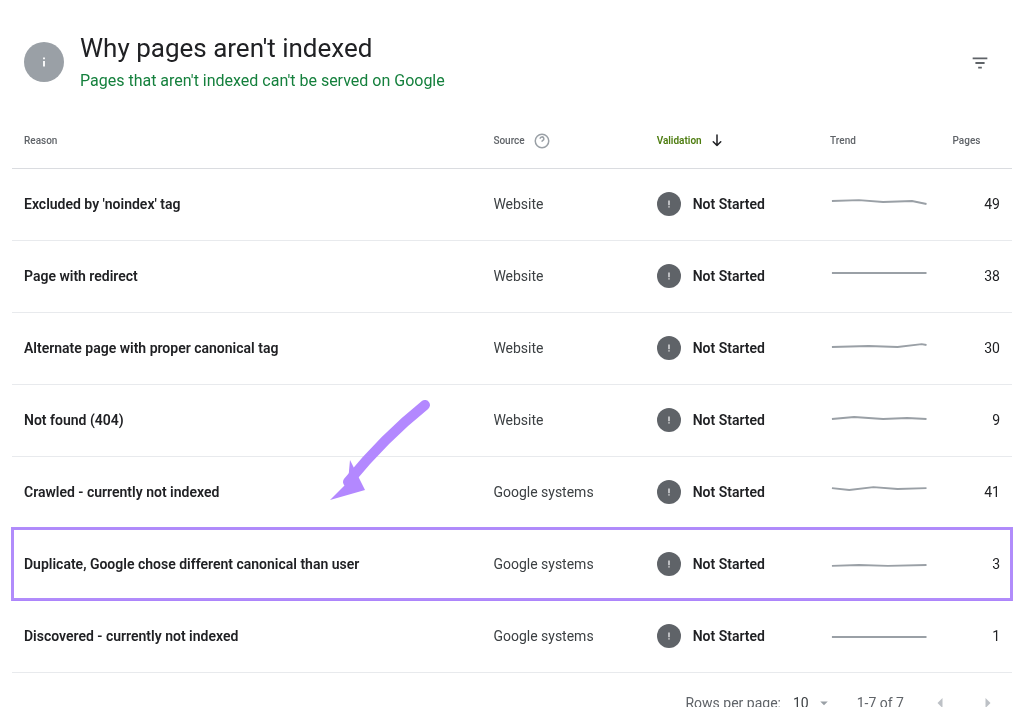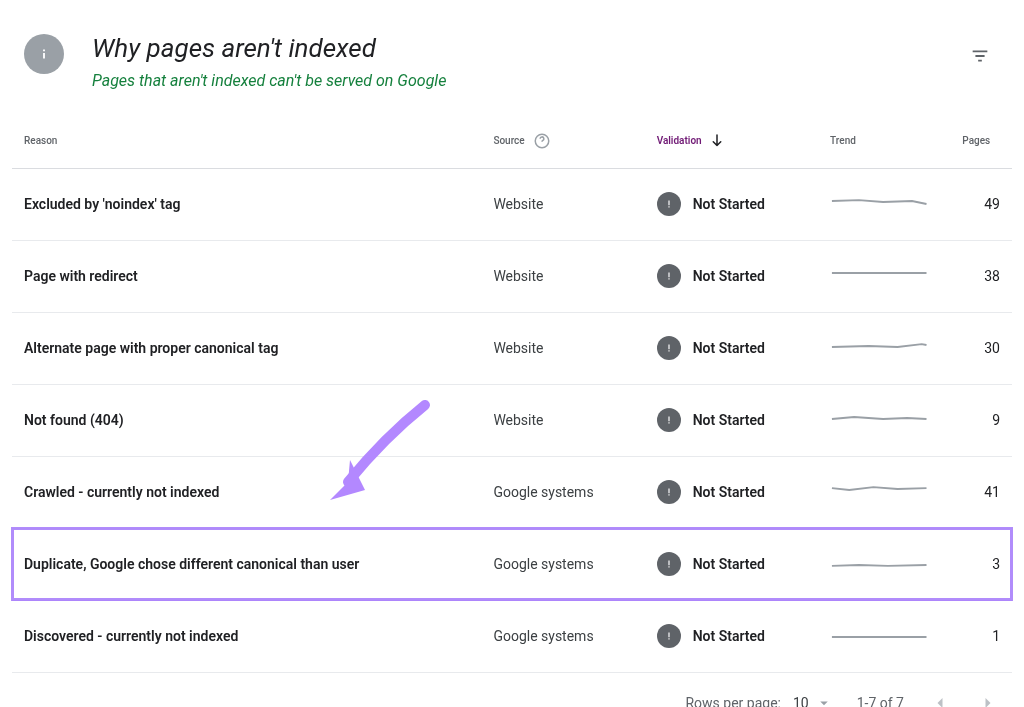--- a/index.html
+++ b/index.html
@@ -5,24 +5,23 @@
   * { box-sizing: border-box; margin: 0; padding: 0; }
   body {
     font-family: Roboto, "Helvetica Neue", Arial, sans-serif;
     background: #fff;
     color: #202124;
     width: 1024px;
   }
   .container { padding: 24px 12px 0 12px; }
   .header-row {
     display: flex;
-    align-items: flex-start;
-    gap: 28px;
+    align-items: center;
+    gap: 16px;
     padding: 8px 12px 24px 12px;
-    font-style: italic;
   }
   .info-badge {
     width: 40px; height: 40px;
     border-radius: 50%;
     background: #9aa0a6;
     display: flex; align-items: center; justify-content: center;
     flex-shrink: 0;
     margin-top: 2px;
   }
   .info-badge svg { width: 22px; height: 22px; fill: #fff; }
@@ -53,22 +52,22 @@
   }
   thead th {
     text-align: left;
     font-size: 10px;
     font-weight: 500;
     color: #5f6368;
     padding: 18px 12px;
     border-bottom: 1px solid #dadce0;
     white-space: nowrap;
   }
-  thead th.col-validation { color: #701a75; font-weight: 600; }
-  thead th.col-pages { text-align: center; }
+  thead th.col-validation { color: #4d7c0f; font-weight: 600; }
+  thead th.col-pages { text-align: left; }
   tbody td {
     padding: 20px 12px;
     border-bottom: 1px solid #e8eaed;
     font-size: 14px;
     vertical-align: middle;
   }
   tbody tr.hl td { border-bottom-color: rgba(168,127,251,0.55); }
   tbody tr.hl { outline: 3px solid rgba(168,127,251,0.9); outline-offset: -2px; border-radius: 0; }
   .col-reason { width: 460px; }
   .col-source { width: 160px; }

